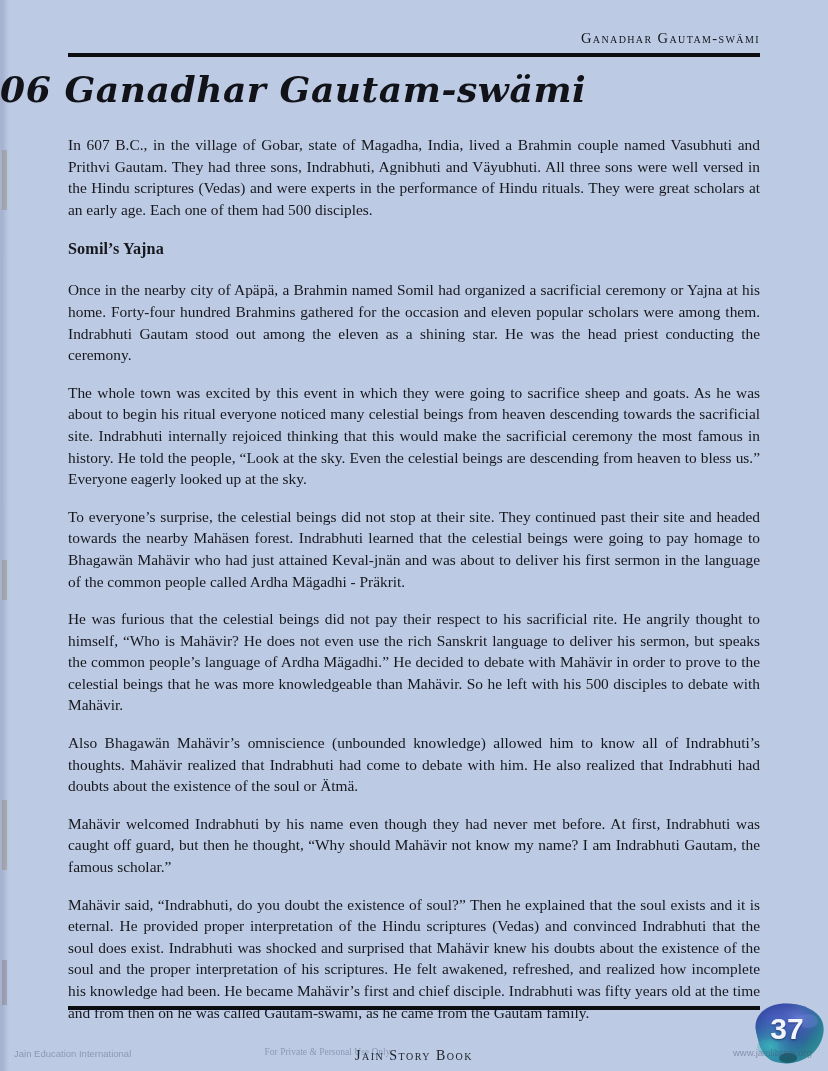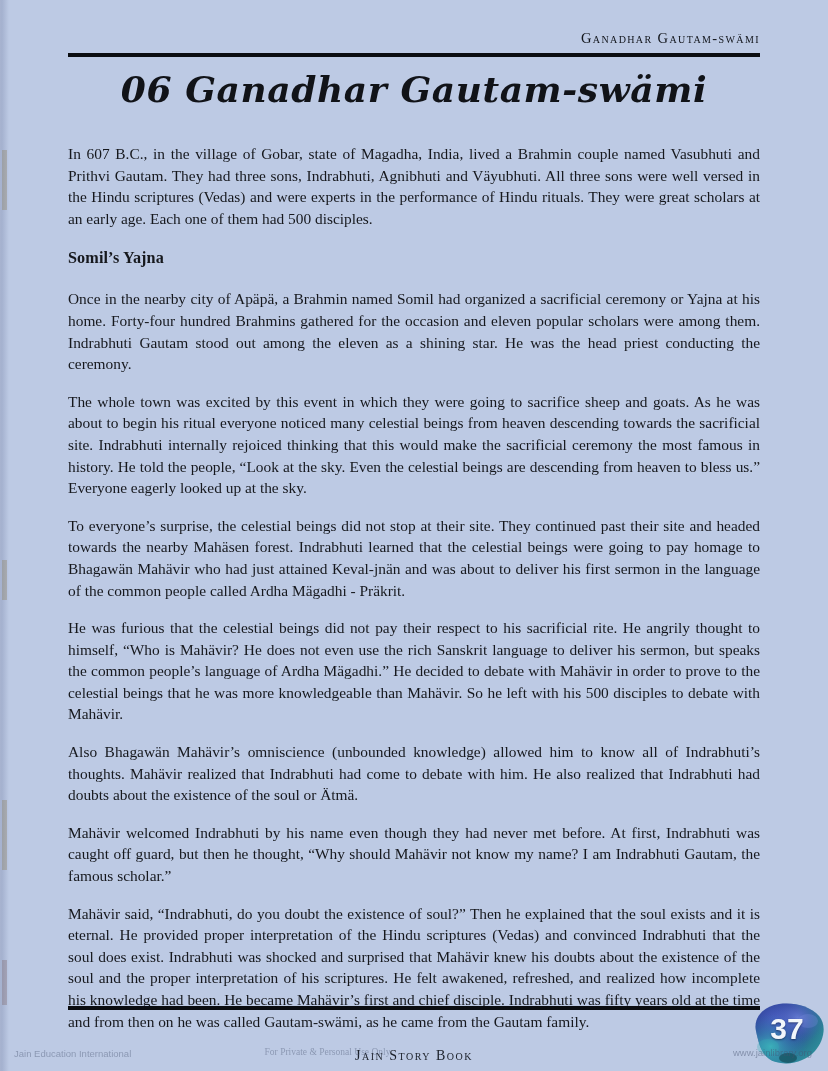--- a/index.html
+++ b/index.html
@@ -69,41 +69,41 @@
     height: 4px;
     background: #0b0d11;
   }
 
   
   .chapter-title {
     position: absolute;
     top: 68px;
     left: 0;
     width: 828px;
-    text-align: center;
+    text-align: left;
     font-family: "DejaVu Serif", "Liberation Serif", serif;
     font-style: italic;
     font-weight: 600;
     font-size: 36px;
     letter-spacing: 0.6px;
     color: #111318;
   }
 
   
   .content {
     position: absolute;
     top: 134px;
     left: 68px;
     width: 692px;
   }
   .para {
     font-size: 15.4px;
     line-height: 21.6px;
     text-align: justify;
-    margin: 9px 0 16px 0;
+    margin: 0 0 16px 0;
     -webkit-hyphens: none;
     hyphens: none;
   }
   .para.tight { margin-bottom: 15px; }
   .section-head {
     font-size: 16.2px;
     font-weight: bold;
     margin: 20px 0 20px 0;
     letter-spacing: 0.1px;
   }

